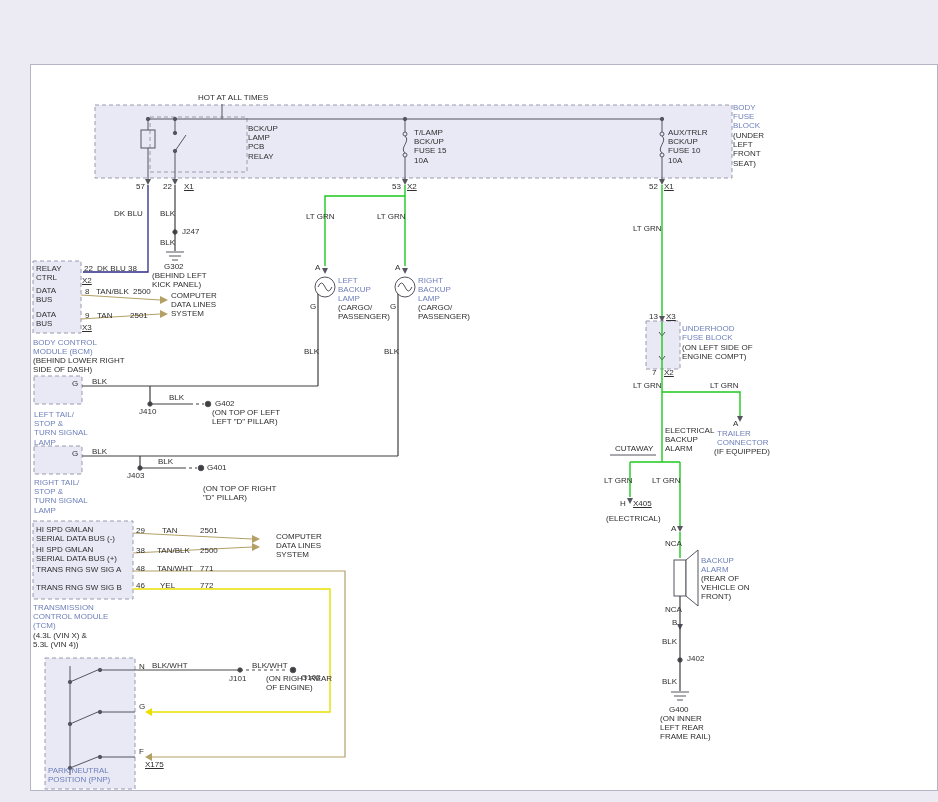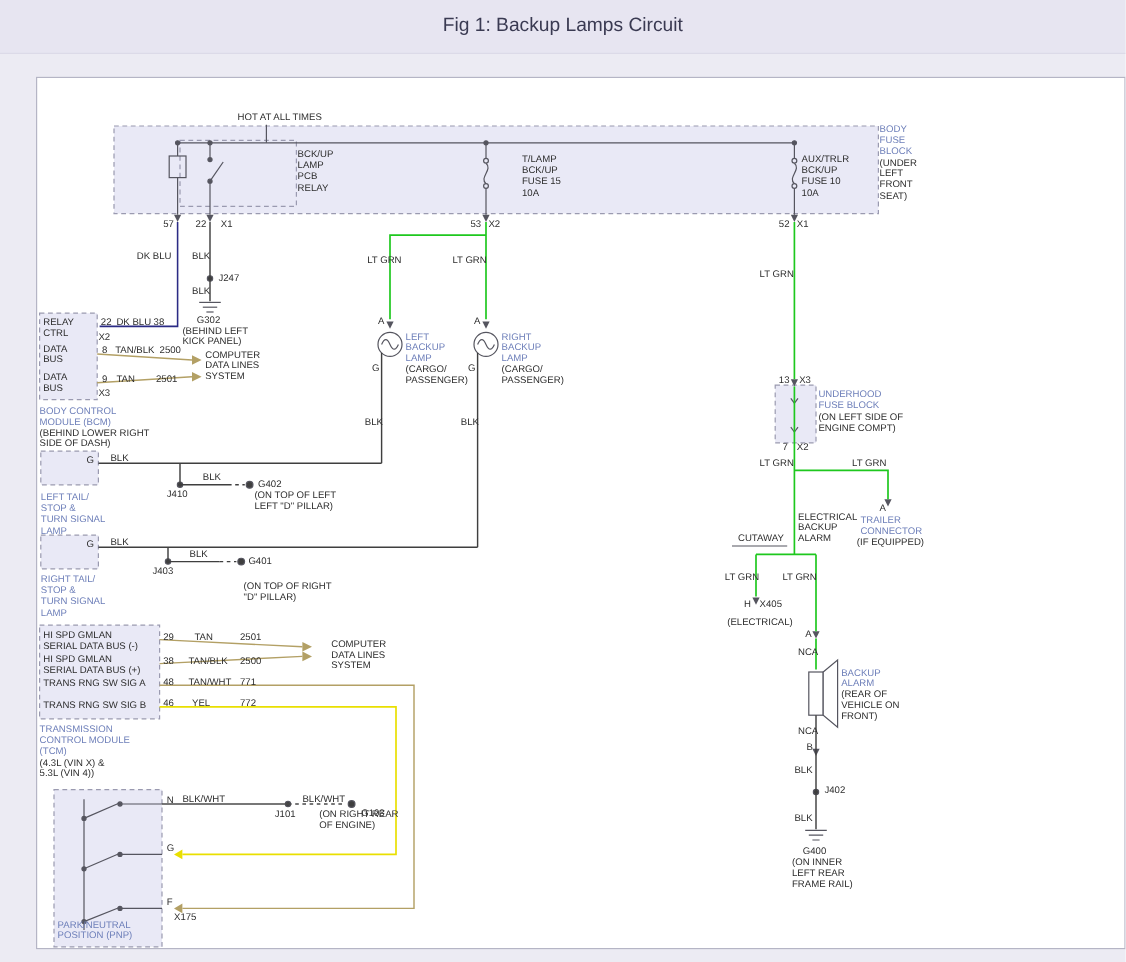--- a/index.html
+++ b/index.html
@@ -6,30 +6,27 @@
   .page{position:relative;width:938px;height:802px;background:#ecebf3;overflow:hidden;
         font-family:"Liberation Sans",sans-serif;}
   .header{position:absolute;left:0;top:0;width:100%;height:44px;background:#e7e5f1;
           border-bottom:1px solid #dcdae8;display:flex;align-items:center;justify-content:center;}
   .title{font-size:16px;color:#3a3a52;}
   .panel{position:absolute;left:30px;top:64px;width:906px;height:725px;background:#ffffff;
          border:1px solid #b5b5c5;}
   svg.wiring{position:absolute;left:0;top:0;}
   .lbl{position:absolute;font-size:8px;line-height:9.2px;color:#2e2e2e;white-space:pre-line;}
   .b{color:#6f80ba;}
-  .u{}
+  .u{text-decoration:underline;}
 </style>
 </head>
 <body>
 
 <div class="page">
 
-  <div class="header">
-    <div class="title">Fig 1: Backup Lamps Circuit</div>
-  </div>
 
   <div class="panel"></div>
 
   <svg class="wiring" width="938" height="802" viewBox="0 0 938 802">
 
     <g fill="#e9e9f6" stroke="#9a9ab0" stroke-width="1" stroke-dasharray="4,3">
       <rect x="95" y="105" width="637" height="73"></rect>
       <rect x="150" y="117" width="97" height="55" fill="none"></rect>
       <rect x="33" y="261" width="48" height="72"></rect>
       <rect x="34" y="376" width="48" height="28"></rect>
@@ -178,21 +175,21 @@
       <polygon points="152,708 152,716 145,712" stroke="none" fill="#e9df00"></polygon>
     </g>
   </svg>
 
   <div>
     <span class="lbl" style="left:198px;top:93px">HOT AT ALL TIMES</span>
     <span class="lbl" style="left:248px;top:124px">BCK/UP
 LAMP
 PCB
 RELAY</span>
-    <span class="lbl" style="left:435px;top:128px">T/LAMP
+    <span class="lbl" style="left:414px;top:128px">T/LAMP
 BCK/UP
 FUSE 15
 10A</span>
     <span class="lbl" style="left:668px;top:128px">AUX/TRLR
 BCK/UP
 FUSE 10
 10A</span>
     <span class="lbl b" style="left:733px;top:103px">BODY
 FUSE
 BLOCK</span>

